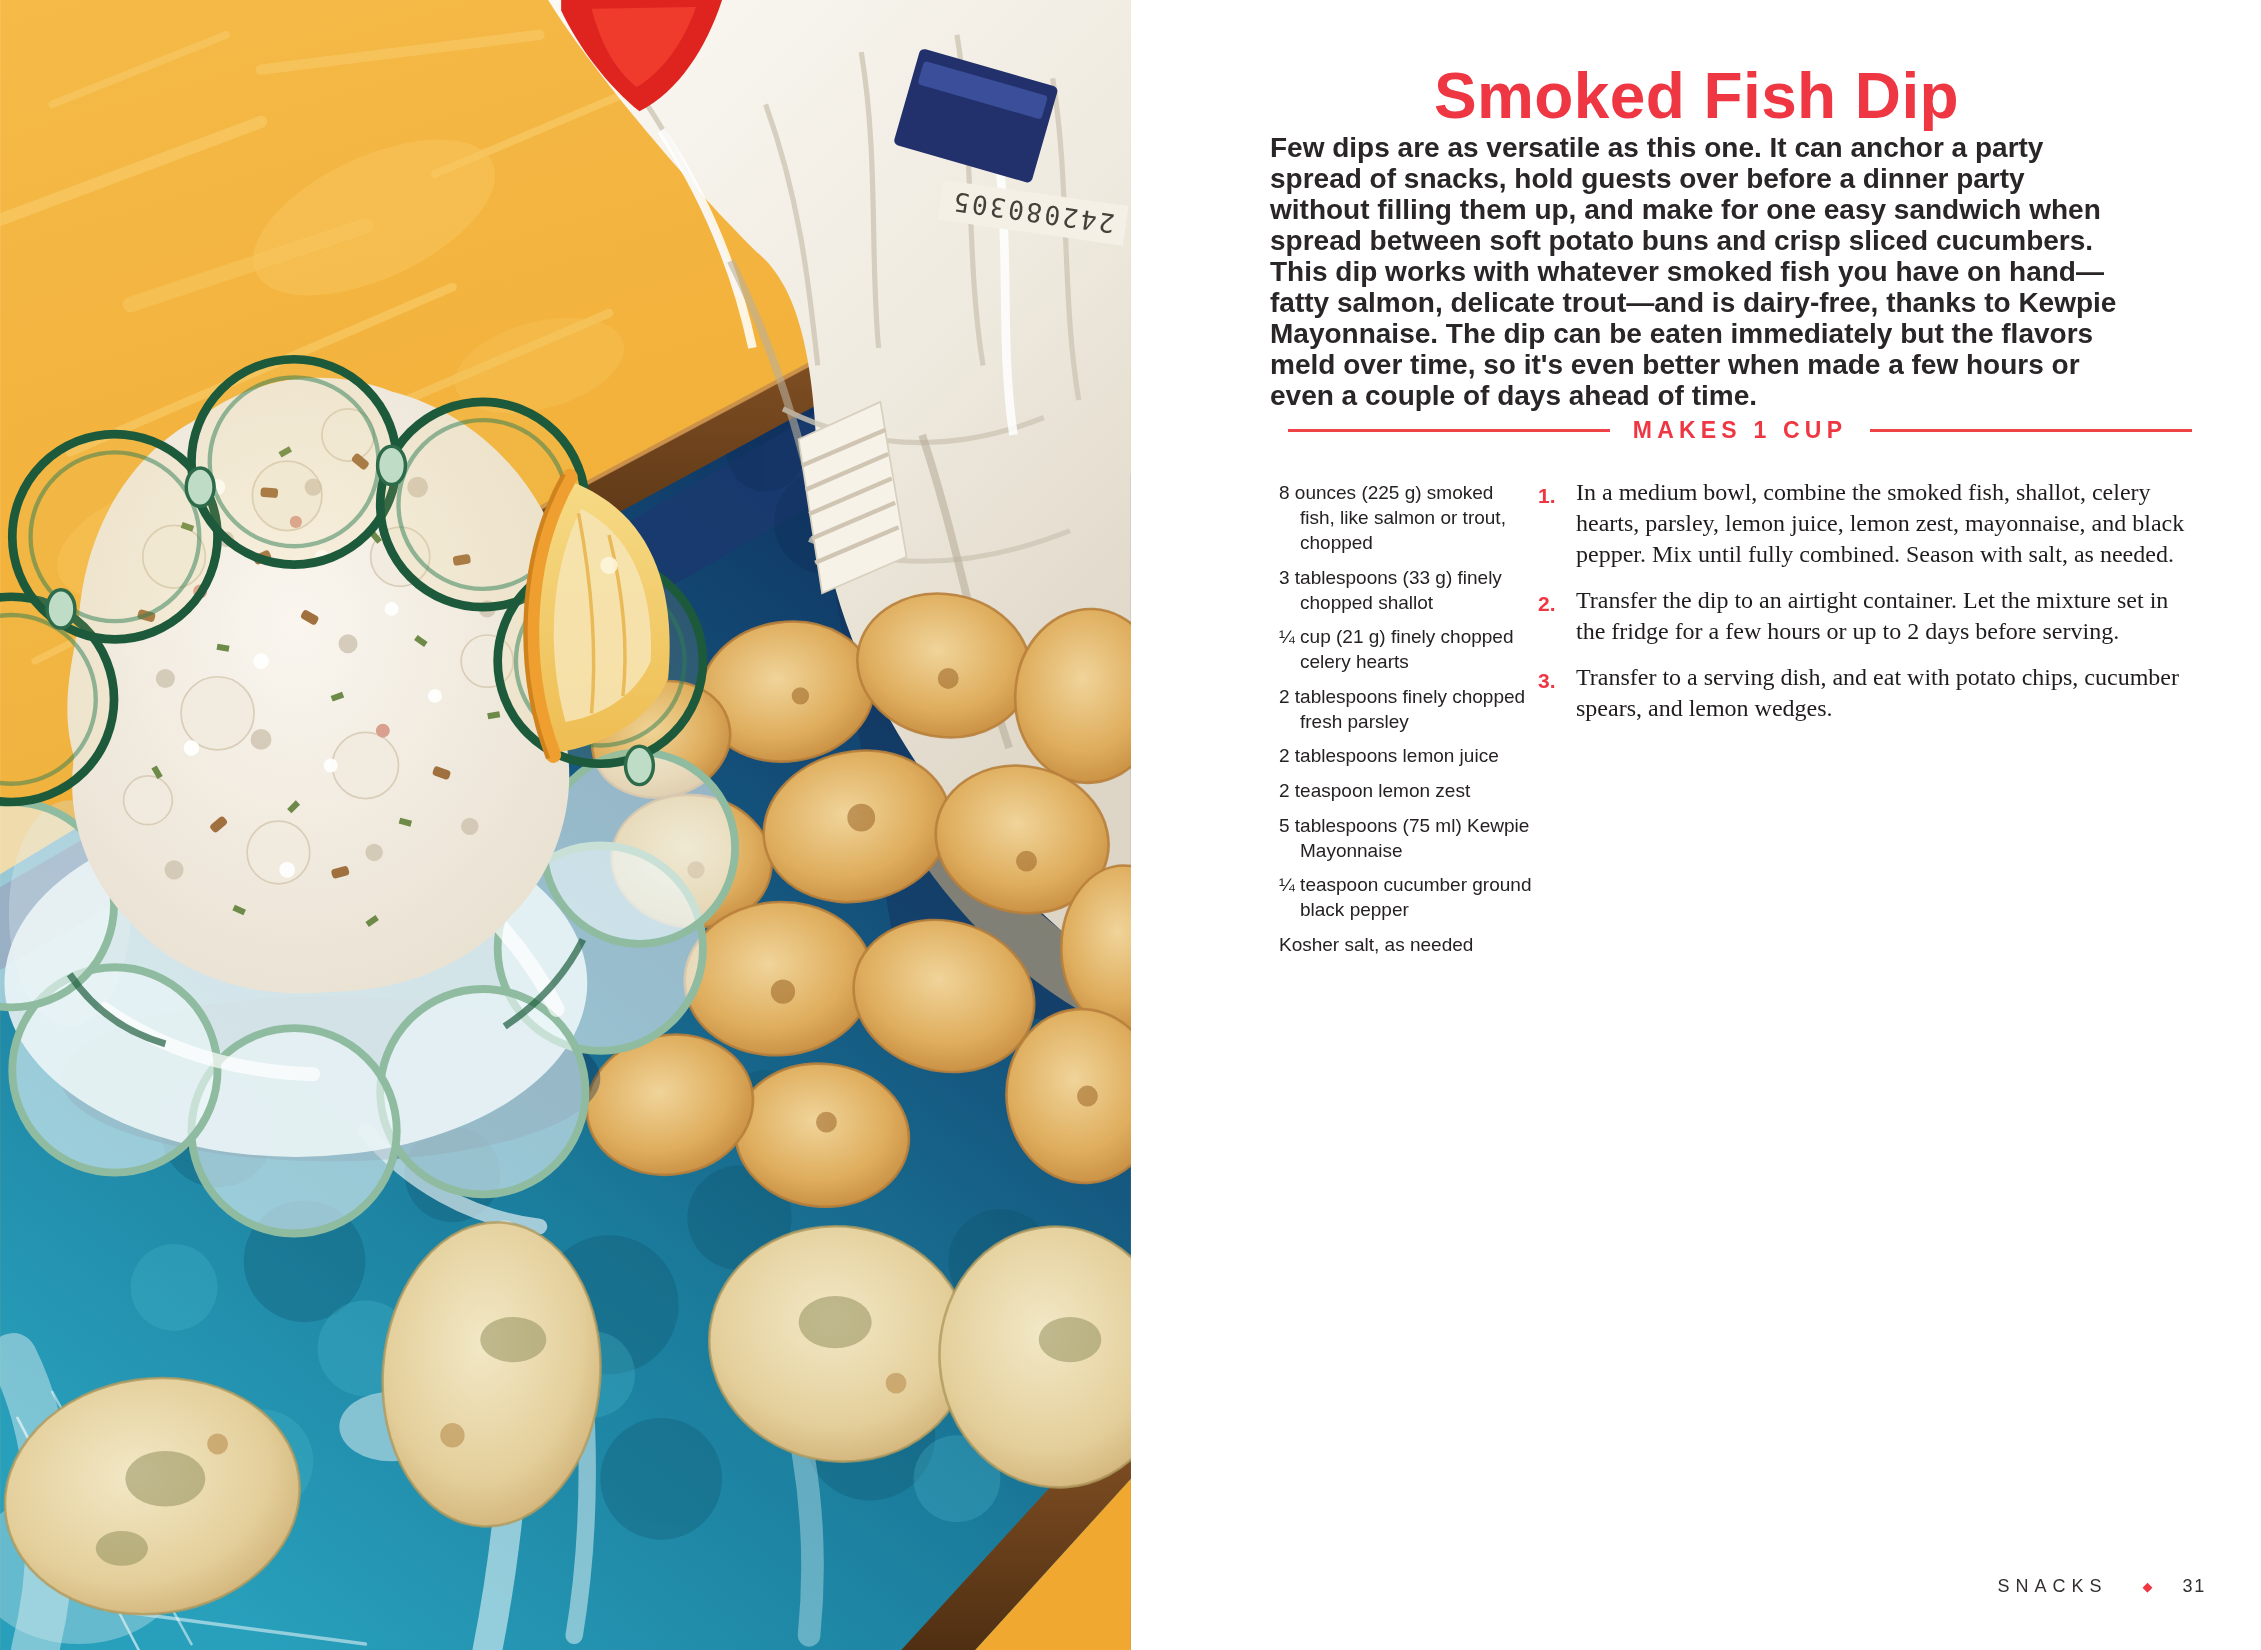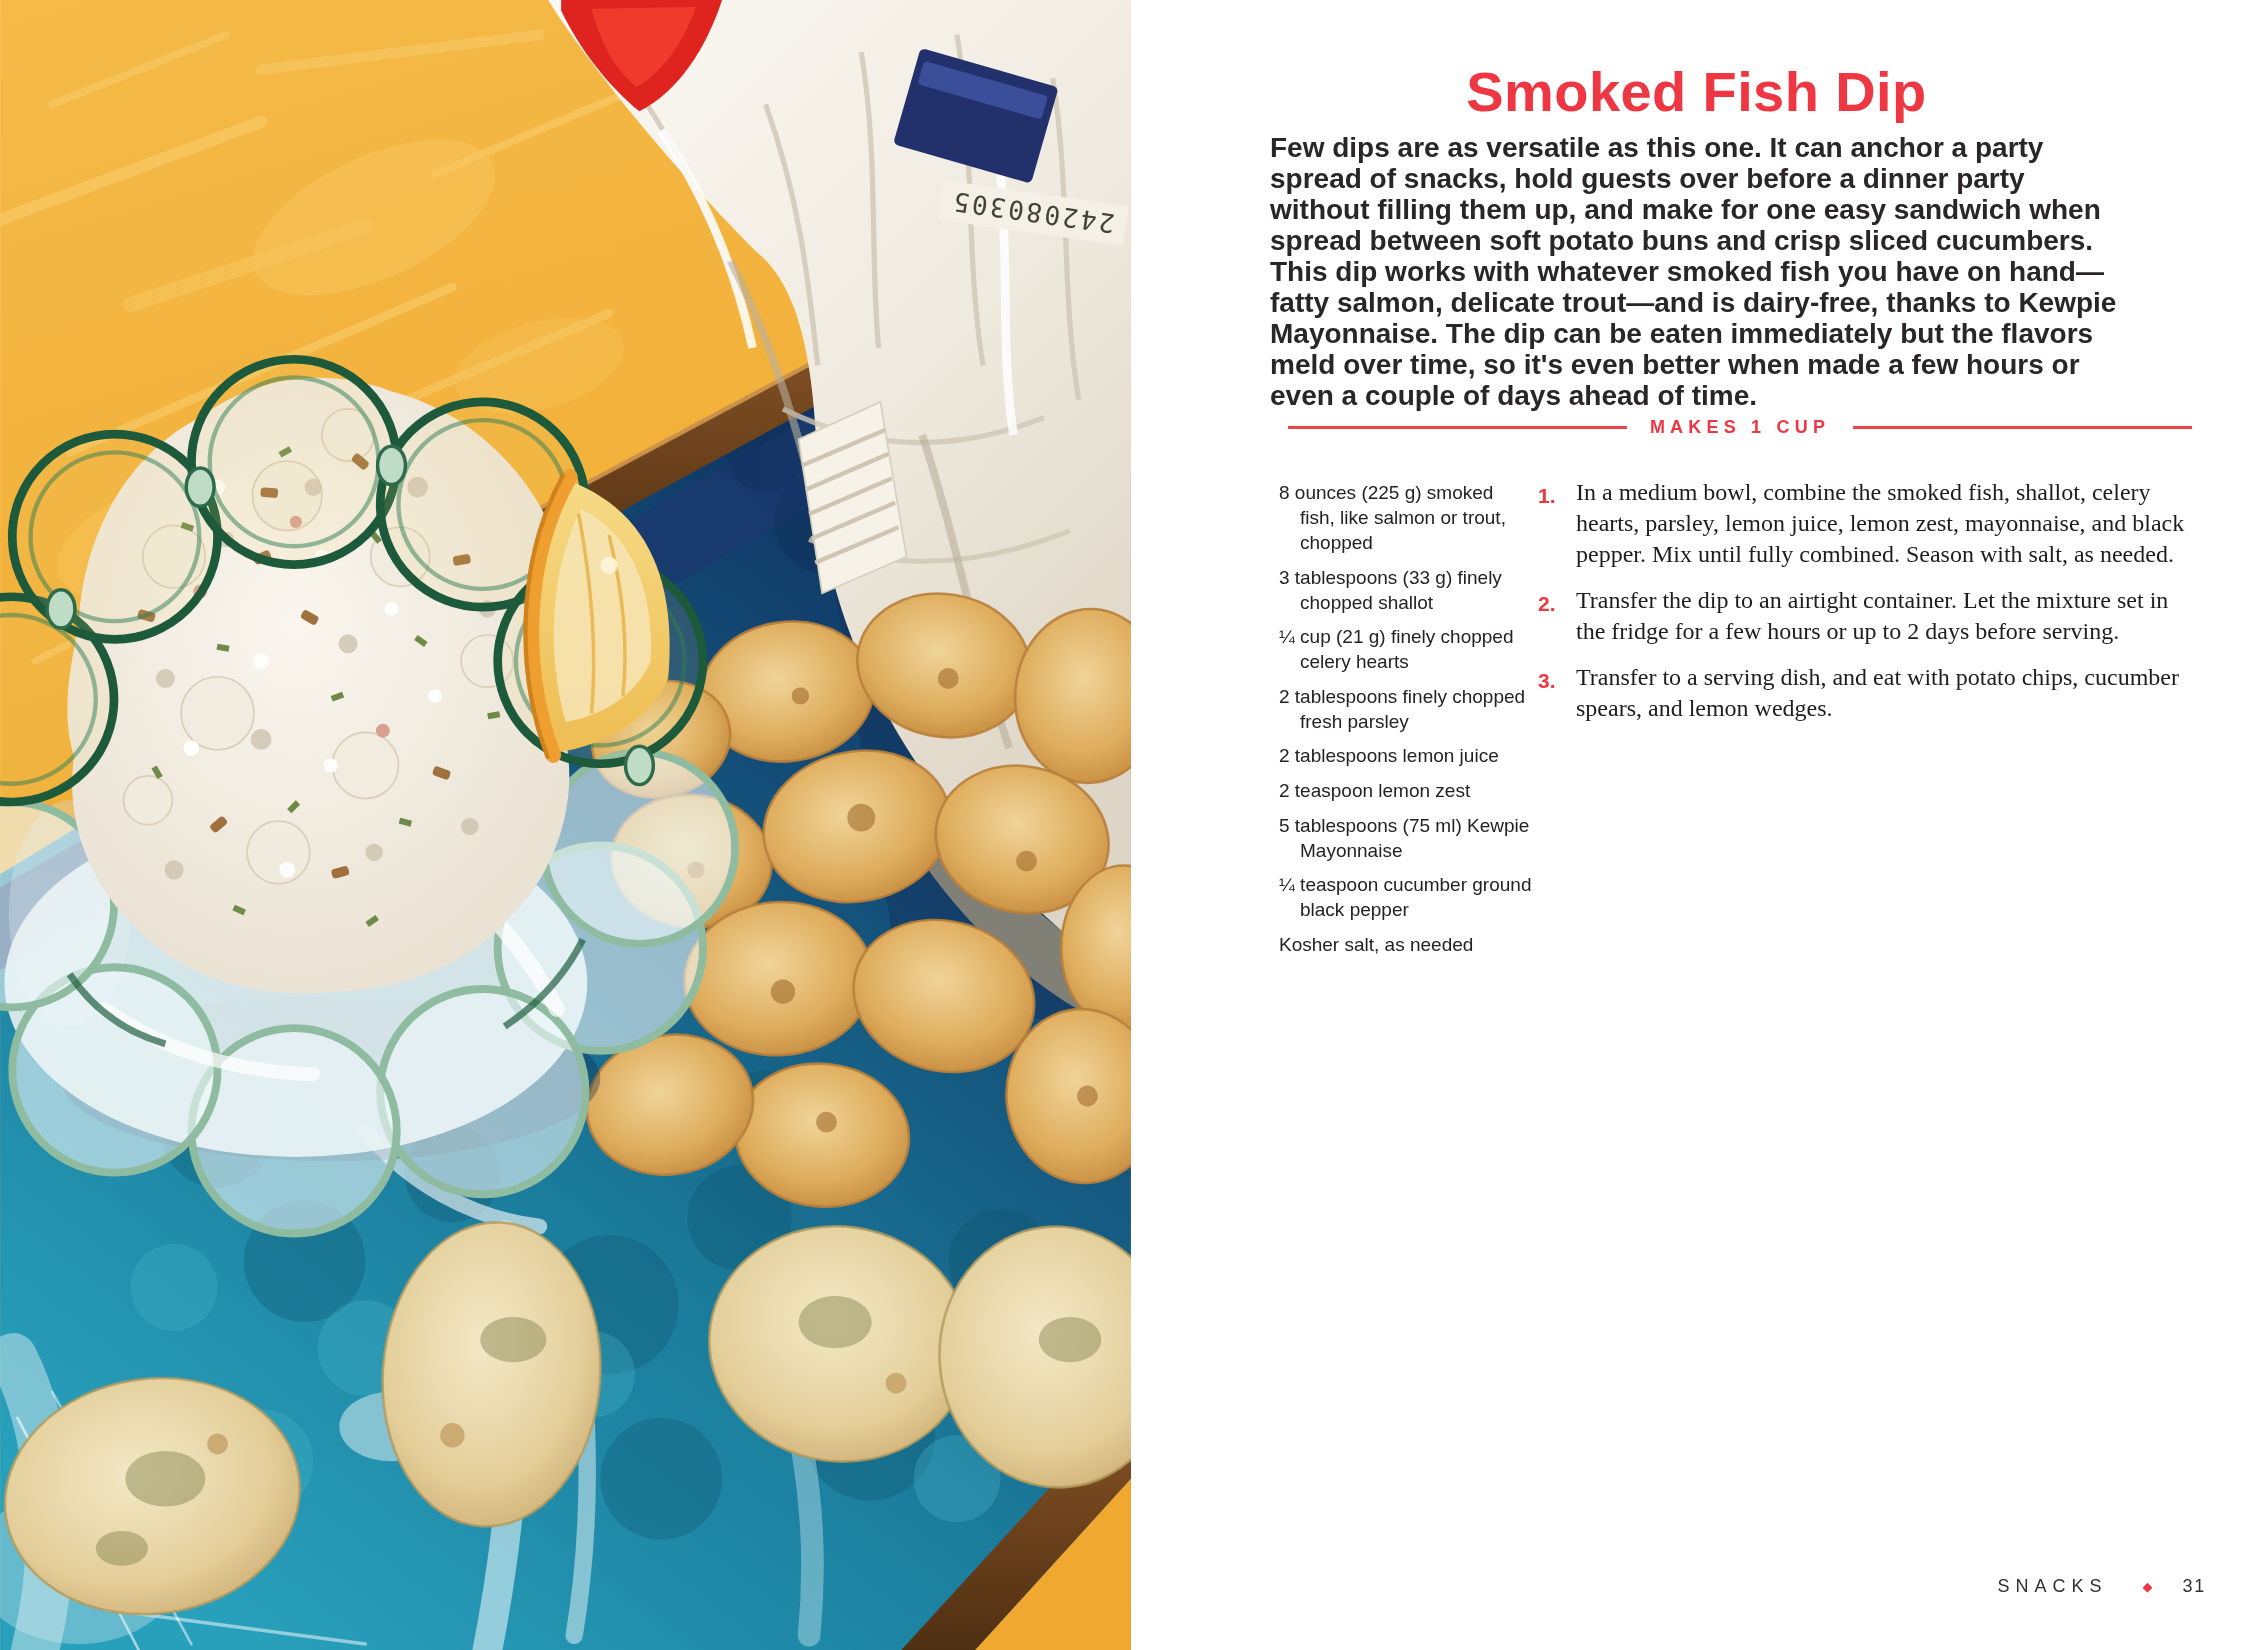--- a/index.html
+++ b/index.html
@@ -3,26 +3,26 @@
 <meta charset="utf-8">
 <style>
   html,body{margin:0;padding:0;background:#ffffff;}
   .book{position:relative;width:2261px;height:1651px;background:#ffffff;overflow:hidden;
         font-family:"Liberation Sans",sans-serif;}
   
   .photo-page{position:absolute;left:0;top:0;width:1131px;height:1651px;}
   
   .recipe-page{position:absolute;left:1131px;top:0;width:1131px;height:1651px;background:#ffffff;color:#231f20;}
   .title{position:absolute;top:61px;left:0;width:100%;text-align:center;
-         font-weight:700;font-size:56px;line-height:1.1;color:#ee3742;letter-spacing:0.4px;}
+         font-weight:700;font-size:64px;line-height:1.1;color:#ee3742;letter-spacing:0.4px;}
   .intro{position:absolute;top:132px;left:139px;width:852px;text-align:left;
          font-size:28px;line-height:31px;color:#2a2627;font-weight:bold;}
   .yield{position:absolute;top:417px;left:157px;width:904px;display:flex;align-items:center;}
   .yield .rule{flex:1;height:2.6px;background:#ef4348;}
-  .yield .label{margin:0 22.6px;font-weight:700;font-size:18px;letter-spacing:5.2px;color:#ee3742;white-space:nowrap;}
+  .yield .label{margin:0 22.6px;font-weight:700;font-size:23px;letter-spacing:5.2px;color:#ee3742;white-space:nowrap;}
   .ingredients{position:absolute;top:480px;left:148px;width:254px;
                font-weight:400;font-size:19px;line-height:25px;color:#262223;}
   .ing{margin:0 0 9.6px 0;padding-left:21px;text-indent:-21px;}
   .steps{position:absolute;top:477px;left:407px;width:659px;
          font-family:"Liberation Serif",serif;font-size:24px;line-height:31px;color:#201c1d;}
   .step{display:flex;margin-bottom:15px;}
   .step-num{flex:0 0 38px;font-family:"Liberation Sans",sans-serif;font-weight:700;
             font-size:21px;color:#ee3742;padding-top:2.6px;}
   .step-text{flex:1;}
   .footer{position:absolute;top:1576px;right:56px;display:flex;align-items:center;

